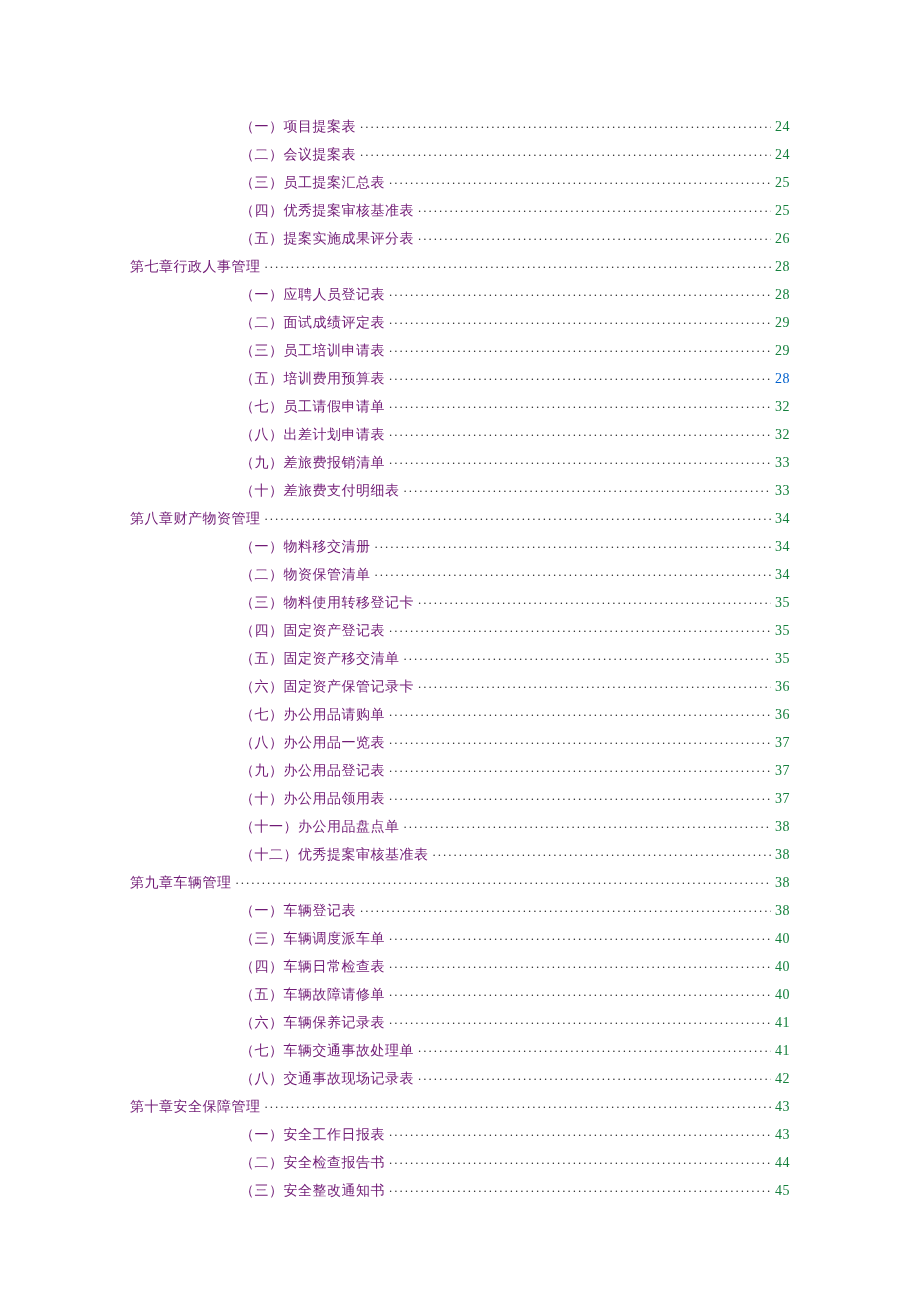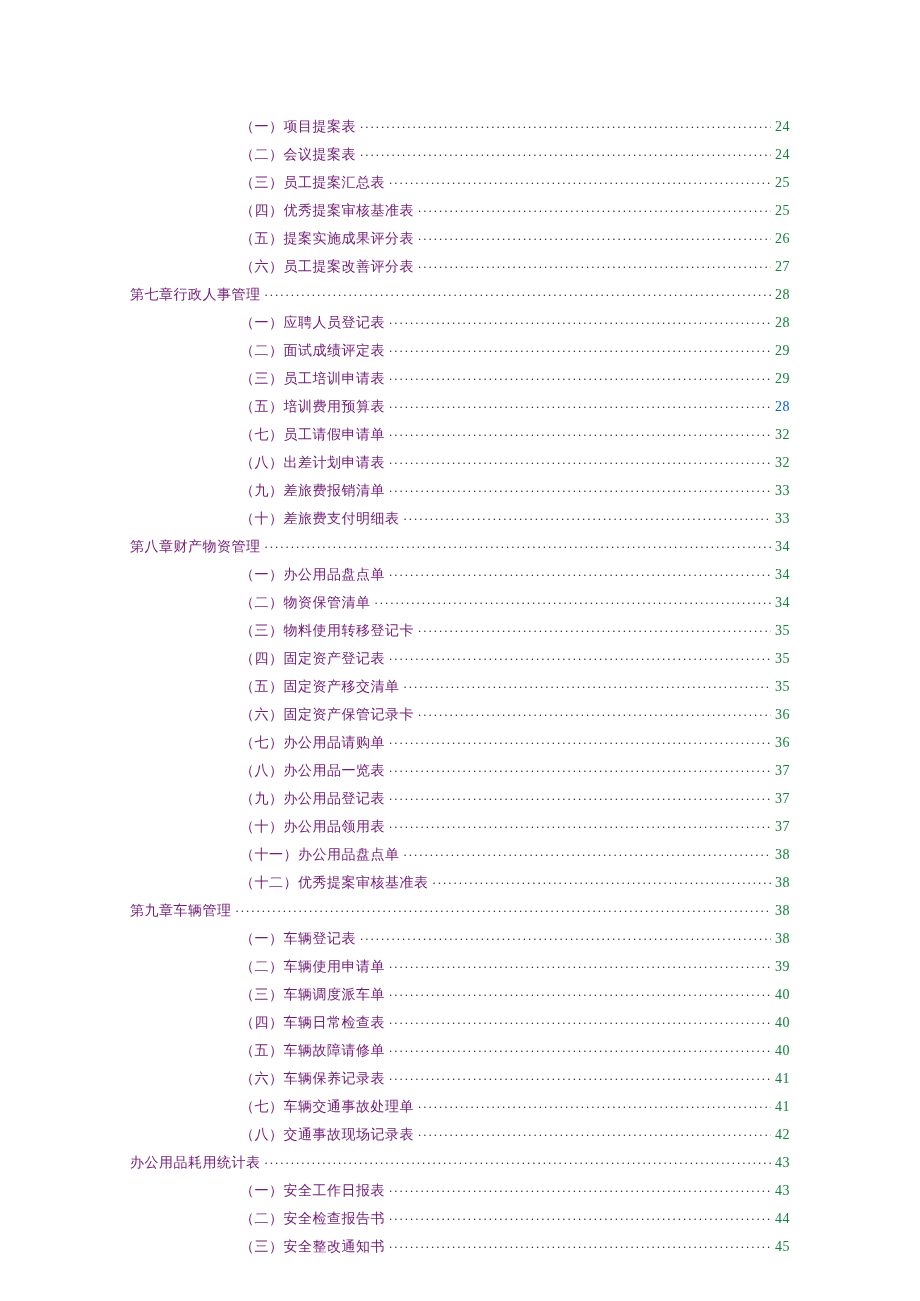--- a/index.html
+++ b/index.html
@@ -85,26 +85,20 @@
         <span> </span>
         <span class="toc-spacer"></span>
         <span class="toc-page">25</span>
       </div>
       <div class="toc-line indent-2">
         <span class="toc-label">（五）提案实施成果评分表</span>
         <span> </span>
         <span class="toc-spacer"></span>
         <span class="toc-page">26</span>
       </div>
-      <div class="toc-line indent-2">
-        <span class="toc-label">（六）员工提案改善评分表</span>
-        <span> </span>
-        <span class="toc-spacer"></span>
-        <span class="toc-page">27</span>
-      </div>
       <div class="toc-line indent-1">
         <span class="toc-label">第七章行政人事管理</span>
         <span> </span>
         <span class="toc-spacer"></span>
         <span class="toc-page">28</span>
       </div>
       <div class="toc-line indent-2">
         <span class="toc-label">（一）应聘人员登记表</span>
         <span> </span>
         <span class="toc-spacer"></span>
@@ -152,21 +146,21 @@
         <span class="toc-spacer"></span>
         <span class="toc-page">33</span>
       </div>
       <div class="toc-line indent-1">
         <span class="toc-label">第八章财产物资管理</span>
         <span> </span>
         <span class="toc-spacer"></span>
         <span class="toc-page">34</span>
       </div>
       <div class="toc-line indent-2">
-        <span class="toc-label">（一）办公用品盘点单</span>
+        <span class="toc-label">（一）物料移交清册</span>
         <span> </span>
         <span class="toc-spacer"></span>
         <span class="toc-page">34</span>
       </div>
       <div class="toc-line indent-2">
         <span class="toc-label">（二）物资保管清单</span>
         <span> </span>
         <span class="toc-spacer"></span>
         <span class="toc-page">34</span>
       </div>
@@ -236,26 +230,20 @@
         <span class="toc-spacer"></span>
         <span class="toc-page">38</span>
       </div>
       <div class="toc-line indent-2">
         <span class="toc-label">（一）车辆登记表</span>
         <span> </span>
         <span class="toc-spacer"></span>
         <span class="toc-page">38</span>
       </div>
       <div class="toc-line indent-2">
-        <span class="toc-label">（二）车辆使用申请单</span>
-        <span> </span>
-        <span class="toc-spacer"></span>
-        <span class="toc-page">39</span>
-      </div>
-      <div class="toc-line indent-2">
         <span class="toc-label">（三）车辆调度派车单</span>
         <span> </span>
         <span class="toc-spacer"></span>
         <span class="toc-page">40</span>
       </div>
       <div class="toc-line indent-2">
         <span class="toc-label">（四）车辆日常检查表</span>
         <span> </span>
         <span class="toc-spacer"></span>
         <span class="toc-page">40</span>
@@ -278,21 +266,21 @@
         <span class="toc-spacer"></span>
         <span class="toc-page">41</span>
       </div>
       <div class="toc-line indent-2">
         <span class="toc-label">（八）交通事故现场记录表</span>
         <span> </span>
         <span class="toc-spacer"></span>
         <span class="toc-page">42</span>
       </div>
       <div class="toc-line indent-1">
-        <span class="toc-label">办公用品耗用统计表</span>
+        <span class="toc-label">第十章安全保障管理</span>
         <span> </span>
         <span class="toc-spacer"></span>
         <span class="toc-page">43</span>
       </div>
       <div class="toc-line indent-2">
         <span class="toc-label">（一）安全工作日报表</span>
         <span> </span>
         <span class="toc-spacer"></span>
         <span class="toc-page">43</span>
       </div>

